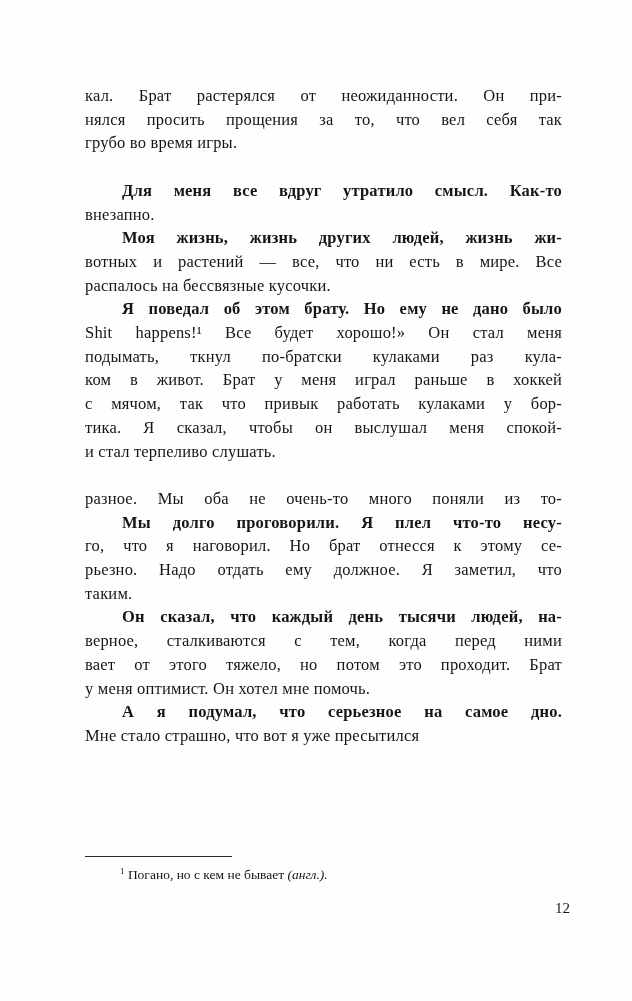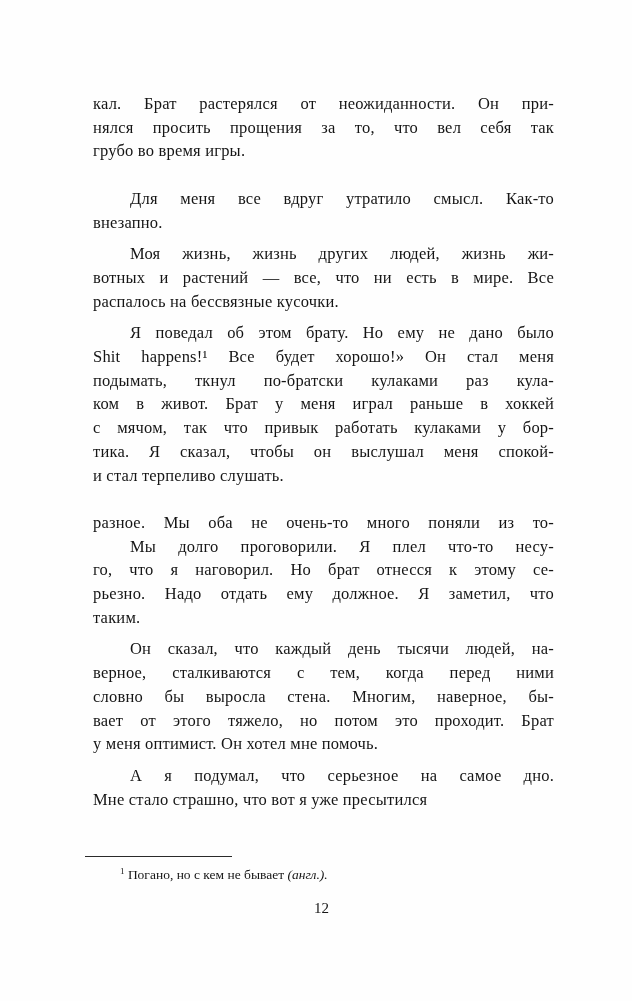--- a/index.html
+++ b/index.html
@@ -17,29 +17,29 @@
     overflow: hidden;
   }
   .text-block {
     position: absolute;
     left: 85px;
     top: 84px;
     width: 477px;
     font-size: 16.5px;
     line-height: 23.7px;
   }
-  .para { margin: 8px; }
+  .para { margin: 0; }
   .para.space-before { margin-top: 23.7px; }
   .line {
     text-align: justify;
     text-align-last: justify;
     letter-spacing: 0.2px;
   }
   .line.last { text-align-last: left; }
-  .line.indent { text-indent: 37px; }
+  .line.indent { text-indent: 37px; font-weight: bold; }
   .footnote-sep {
     position: absolute;
     left: 85px;
     top: 856px;
     width: 147px;
     height: 0;
     border-top: 1px solid #2a2a2a;
   }
   .footnote {
     position: absolute;
@@ -51,24 +51,24 @@
     text-indent: 35px;
   }
   .footnote sup {
     font-size: 9px;
     line-height: 0;
     vertical-align: super;
   }
   .footnote .italic { font-style: italic; }
   .page-number {
     position: absolute;
-    left: 83px;
+    left: 93px;
     top: 900px;
     width: 477px;
-    text-align: center;
+    text-align: right;
     font-size: 15px;
   }
 </style>
 </head>
 <body>
 
 <div class="page">
 
   <div class="text-block">
       <div class="para">
@@ -97,21 +97,20 @@
       <div class="para space-before">
         <div class="line">разное. Мы оба не очень-то много поняли из то-</div>
         <div class="line indent">Мы долго проговорили. Я плел что-то несу-</div>
         <div class="line">го, что я наговорил. Но брат отнесся к этому се-</div>
         <div class="line">рьезно. Надо отдать ему должное. Я заметил, что</div>
         <div class="line last">таким.</div>
       </div>
       <div class="para">
         <div class="line indent">Он сказал, что каждый день тысячи людей, на-</div>
         <div class="line">верное, сталкиваются с тем, когда перед ними</div>
-        <div class="line">словно бы выросла стена. Многим, наверное, бы-</div>
         <div class="line">вает от этого тяжело, но потом это проходит. Брат</div>
         <div class="line last">у меня оптимист. Он хотел мне помочь.</div>
       </div>
       <div class="para">
         <div class="line indent">А я подумал, что серьезное на самое дно.</div>
         <div class="line last">Мне стало страшно, что вот я уже пресытился</div>
       </div>
     </div>
 
   <div class="footnote-sep"></div>

